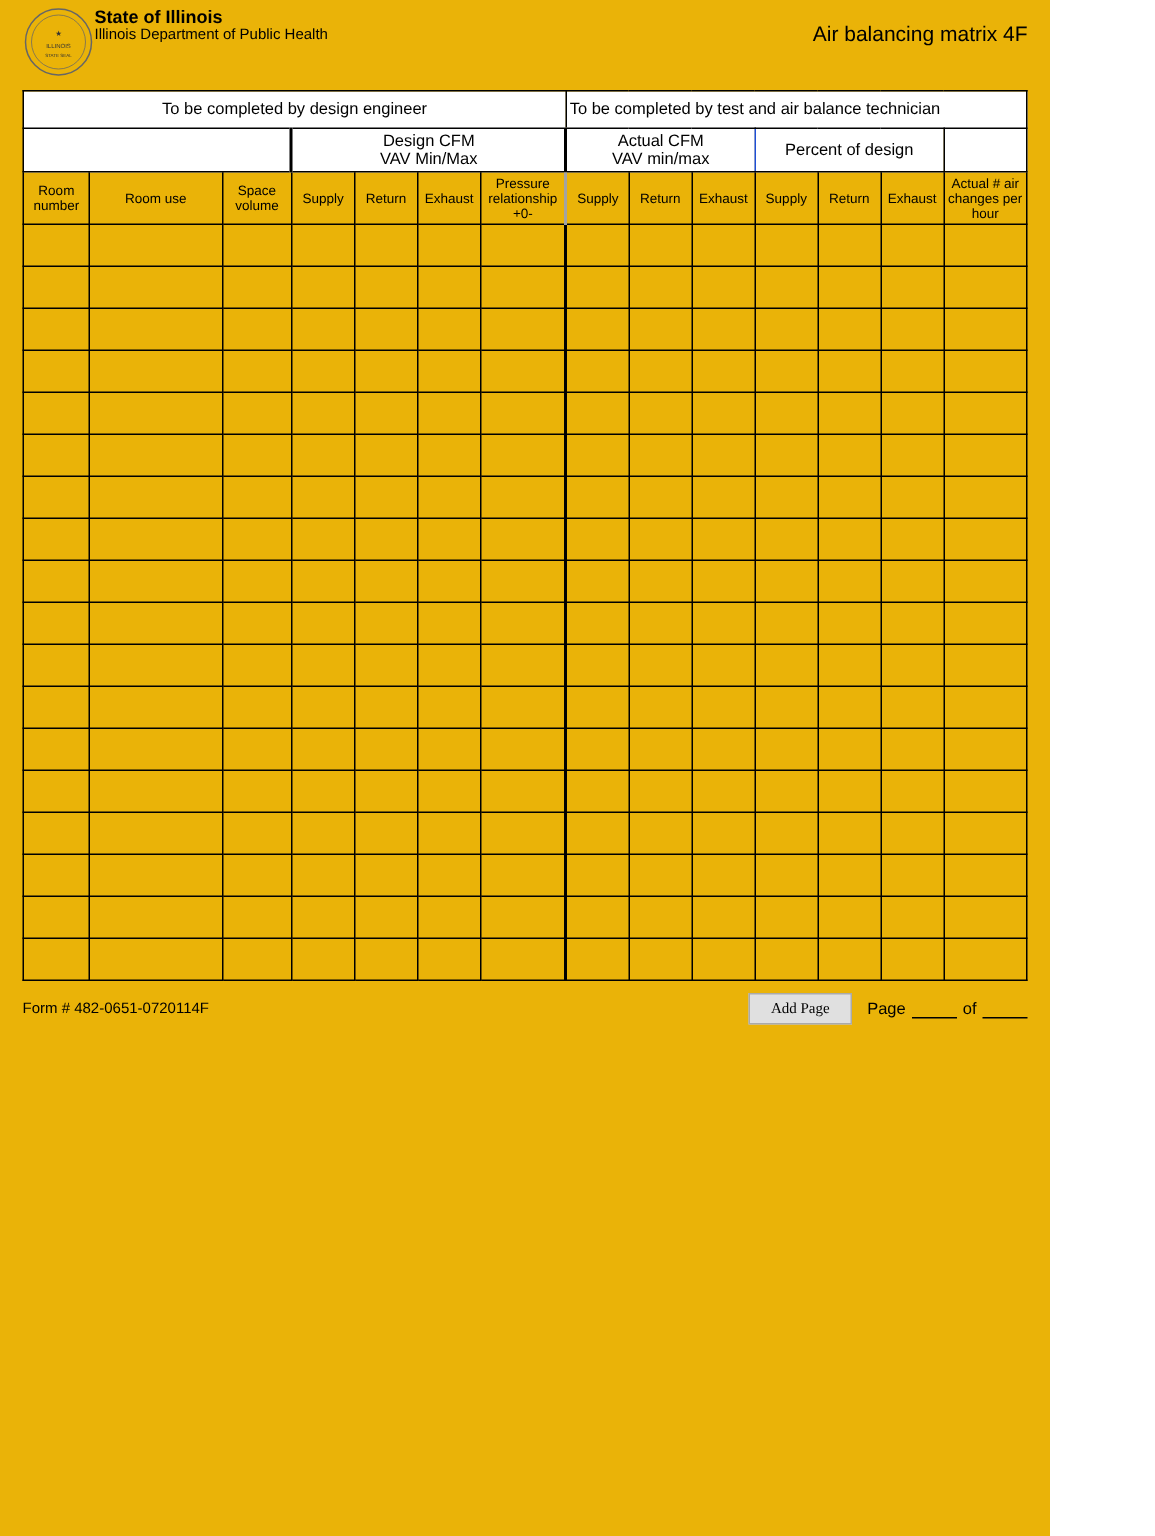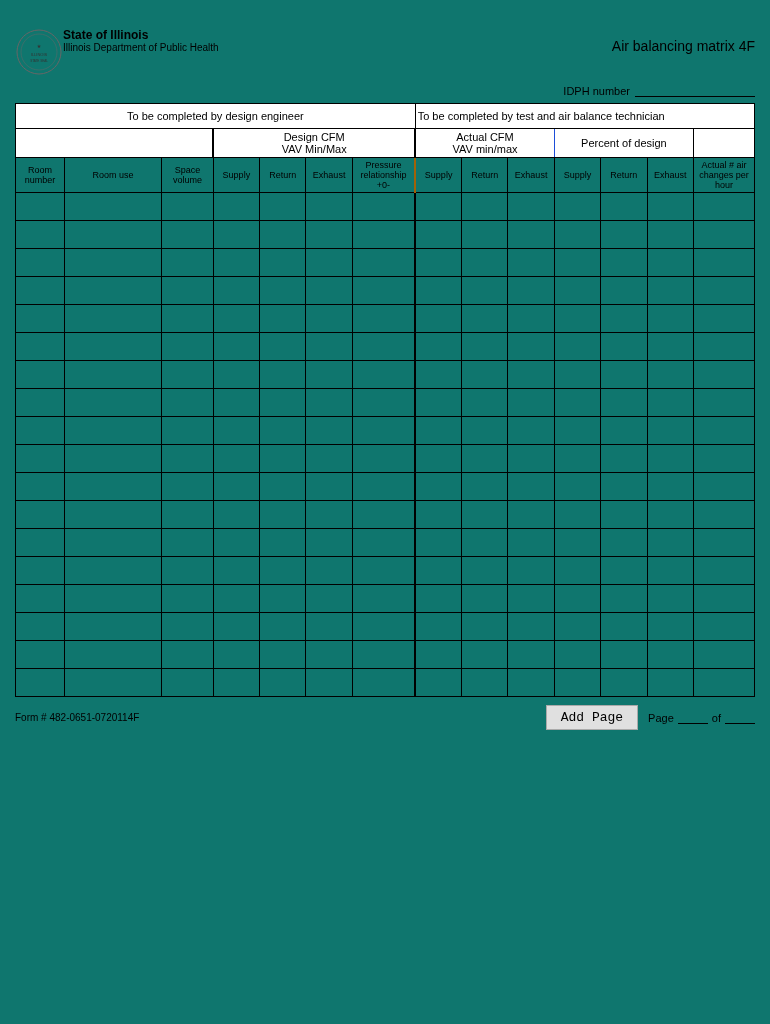--- a/index.html
+++ b/index.html
@@ -6,24 +6,24 @@
     body {
       background: #fff;
       font-family: Arial, sans-serif;
       font-size: 11px;
       width: 770px;
       min-height: 1024px;
       position: relative;
     }
 
     .page {
-      width: 770px;
+      width: 700px;
       min-height: 1024px;
-      background: #0f766e;
-      padding: 28px 15px;
+      background: #eab308;
+      padding: 4px 15px;
       position: relative;
     }
 
     
     .header {
       display: flex;
       align-items: flex-start;
       margin-bottom: 8px;
     }
 
@@ -116,23 +116,23 @@
     .footer-right {
       display: flex;
       align-items: center;
       gap: 10px;
     }
 
     .add-page-btn {
       border: 1px solid #aaa;
       background: #e0e0e0;
       padding: 4px 14px;
-      font-size: 13px;
+      font-size: 10px;
       cursor: pointer;
-      font-family: Liberation Mono, monospace;
+      font-family: Liberation Serif, serif;
     }
 
     .page-info {
       font-size: 11px;
       display: flex;
       align-items: center;
       gap: 4px;
     }
 
     .page-line {
@@ -163,24 +163,20 @@
     </svg>
 
     <div class="header-state">
       <div class="state-name">State of Illinois</div>
       <div class="dept-name">Illinois Department of Public Health</div>
     </div>
 
     <div class="header-title">Air balancing matrix  4F</div>
   </div>
 
-  <div class="idph-row">
-    <span class="idph-label">IDPH number</span>
-    <span class="idph-line">&nbsp;</span>
-  </div>
 
   <table class="main-table">
     <colgroup>
       <col style="width: 40px">
       <col style="width: 80px">
       <col style="width: 42px">
       <col style="width: 38px">
       <col style="width: 38px">
       <col style="width: 38px">
       <col style="width: 45px">
@@ -215,21 +211,21 @@
       <td class="section-header">&nbsp;</td>
     </tr>
 
     <tr>
       <td class="col-header">Room number</td>
       <td class="col-header">Room use</td>
       <td class="col-header" style="border-right: 1px solid #000;">Space volume</td>
       <td class="col-header">Supply</td>
       <td class="col-header">Return</td>
       <td class="col-header">Exhaust</td>
-      <td class="col-header" style="border-right: 2px solid #a16207;">Pressure relationship +0-</td>
+      <td class="col-header" style="border-right: 2px solid #a3a3a3;">Pressure relationship +0-</td>
       <td class="col-header">Supply</td>
       <td class="col-header">Return</td>
       <td class="col-header">Exhaust</td>
       <td class="col-header">Supply</td>
       <td class="col-header">Return</td>
       <td class="col-header">Exhaust</td>
       <td class="col-header">Actual # air changes per hour</td>
     </tr>
 
     <tr class="data-row">

